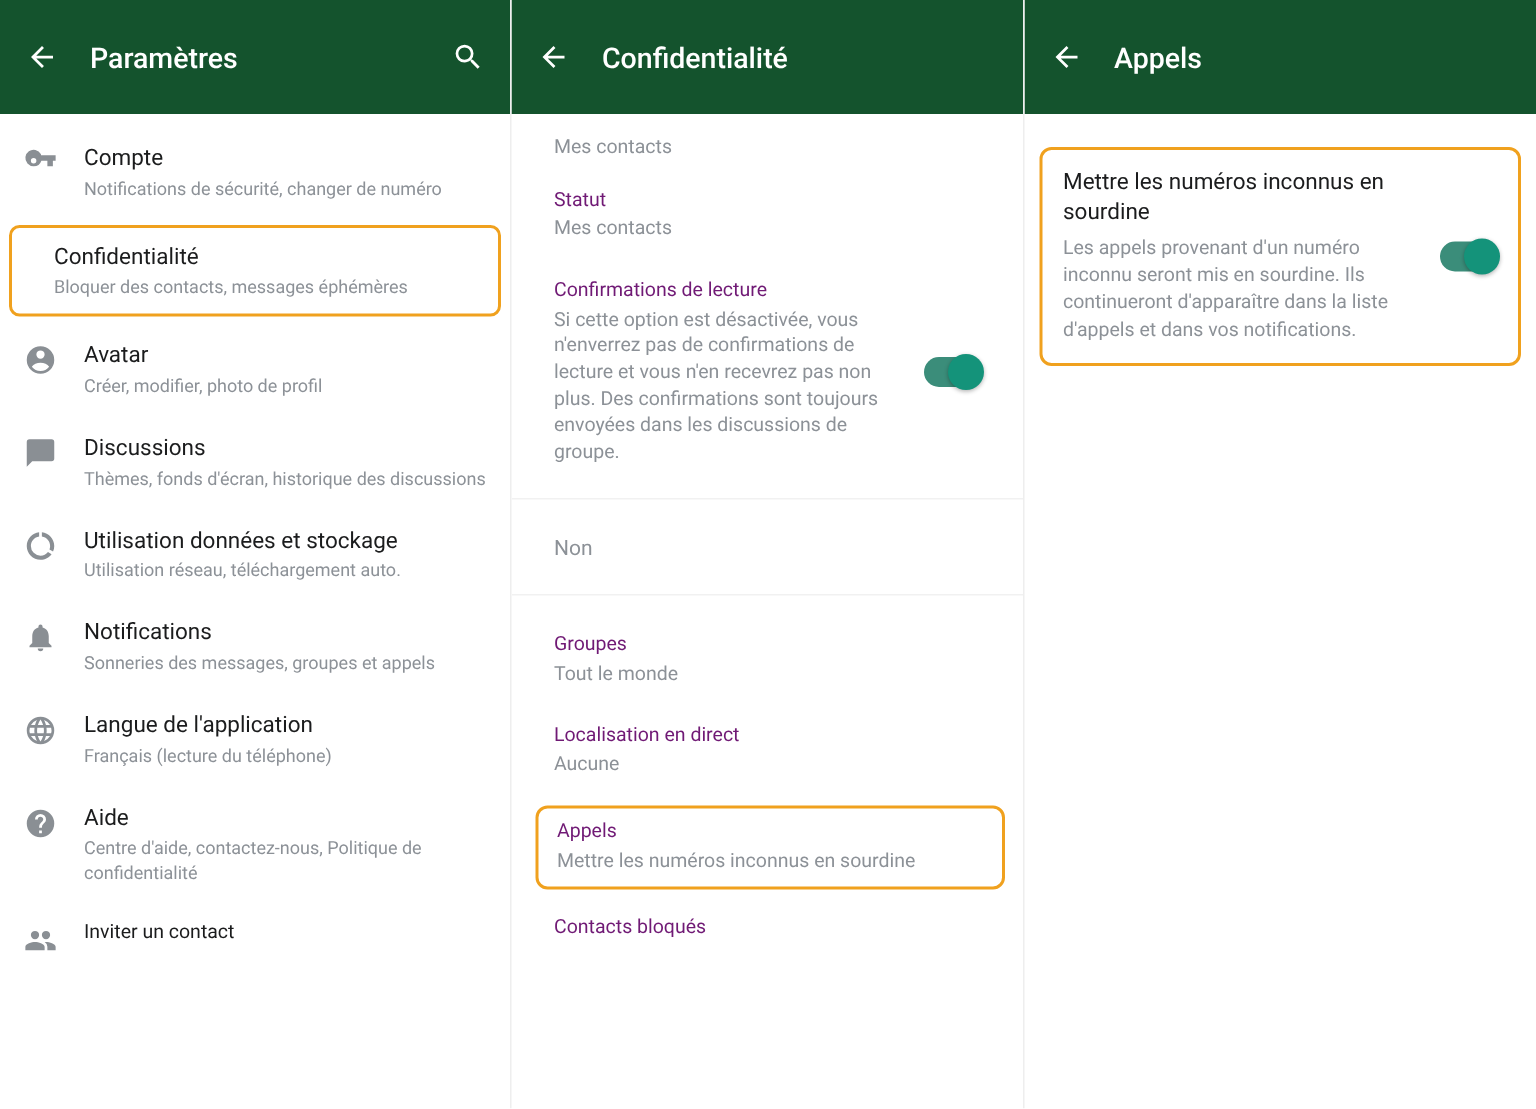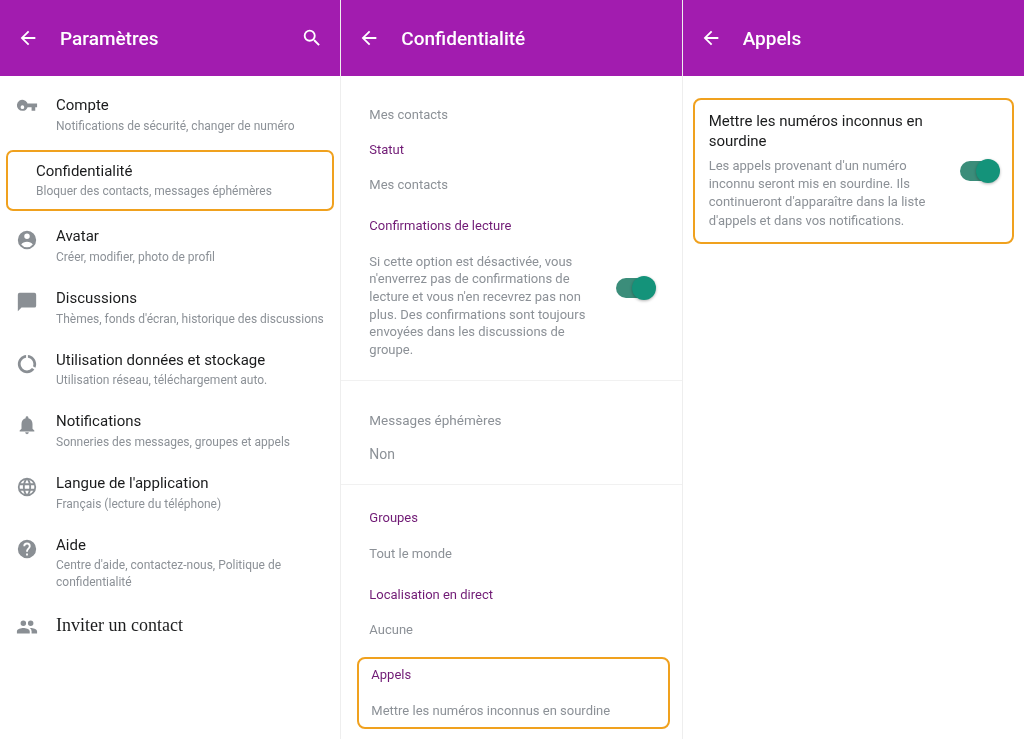--- a/index.html
+++ b/index.html
@@ -19,21 +19,21 @@
     flex: 1 1 33.33%;
     display: flex;
     flex-direction: column;
     border-right: 1px solid #eee;
     overflow: hidden;
   }
   .screen:last-child { border-right: none; }
 
   
   .header {
-    background: #a21caf;
+    background: #14532d;
     color: #ffffff;
     height: 76px;
     display: flex;
     align-items: center;
     padding: 0 16px;
     gap: 20px;
     flex-shrink: 0;
   }
   .header .title {
     font-size: 19px;
@@ -86,21 +86,21 @@
     font-size: 15px;
     color: #1b1c1d;
     line-height: 1.3;
   }
   .row-sub {
     font-size: 12px;
     color: #8c9197;
     line-height: 1.35;
     margin-top: 2px;
   }
-  .setting-row.no-sub .row-title { font-size: 18px; font-family: Liberation Serif, serif; }
+  .setting-row.no-sub .row-title { font-size: 13px; }
 
   
   .highlight {
     border: 2px solid #f0a11e;
     border-radius: 7px;
     margin: 4px 6px;
     padding: 10px 10px;
   }
 
   
@@ -119,21 +119,21 @@
   }
   .priv-title {
     font-size: 13px;
     color: #701a75;
     line-height: 1.3;
   }
   .priv-sub {
     font-size: 13px;
     color: #8c9197;
     line-height: 1.35;
-    margin-top: 18px;
+    margin-top: 2px;
   }
   .section-header {
     padding: 18px 28px 6px 28px;
     font-size: 13.5px;
     color: #8c9197;
   }
   .divider-space { height: 14px; border-top: 1px solid #f1f1f1; margin-top: 10px; }
 
   
   .switch {
@@ -353,21 +353,20 @@
           <div class="priv-title">Confirmations de lecture</div>
           <div class="priv-sub">Si cette option est désactivée, vous n'enverrez pas de confirmations de lecture et vous n'en recevrez pas non plus. Des confirmations sont toujours envoyées dans les discussions de groupe.</div>
         </div>
         <div class="switch on">
             <div class="thumb"></div>
           </div>
       </div>
 
       <div class="divider-space"></div>
 
-      <div class="section-header">Messages éphémères</div>
 
       <div class="priv-row">
         <div class="trailing">Non</div>
       </div>
 
       <div class="divider-space"></div>
 
       <div class="priv-row">
         <div class="priv-text">
           <div class="priv-title">Groupes</div>

